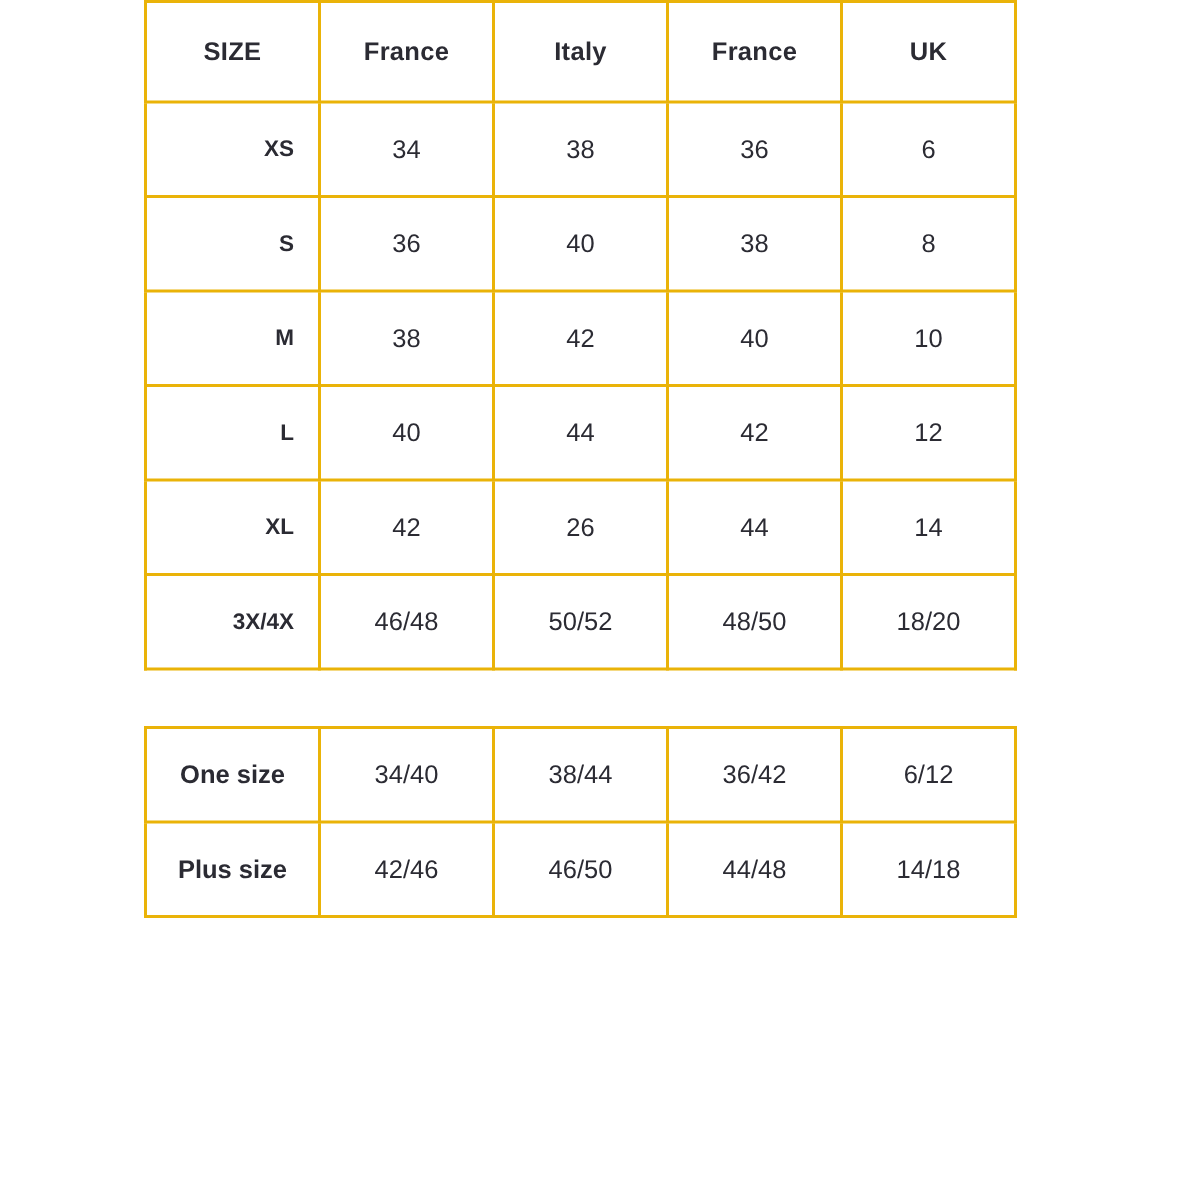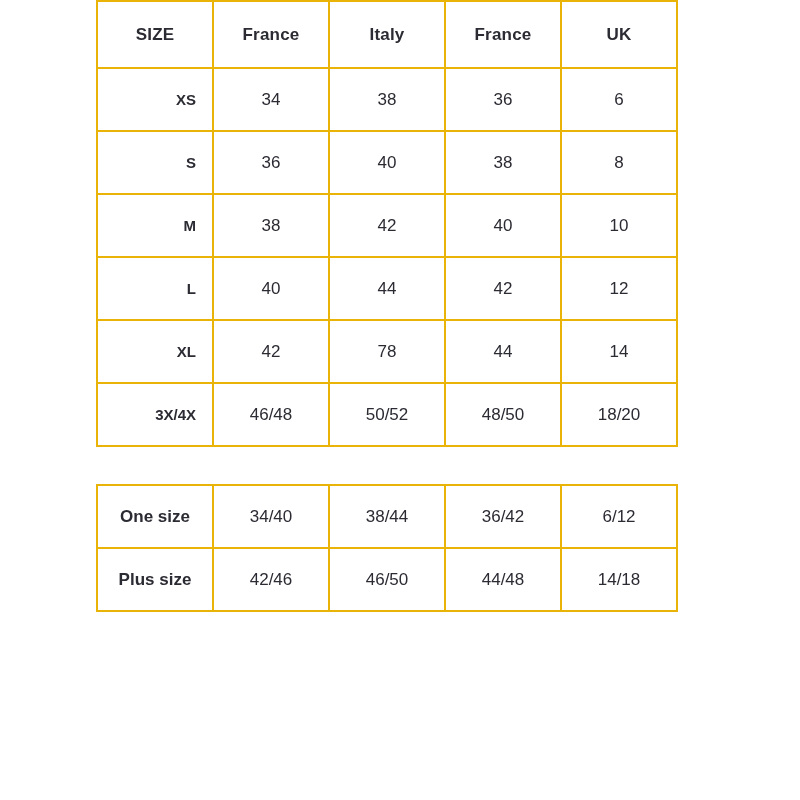--- a/index.html
+++ b/index.html
@@ -113,21 +113,21 @@
       <tr>
         <td class="rowlabel">L</td>
         <td>40</td>
         <td>44</td>
         <td>42</td>
         <td>12</td>
       </tr>
       <tr>
         <td class="rowlabel">XL</td>
         <td>42</td>
-        <td>78</td>
+        <td>26</td>
         <td>44</td>
         <td>14</td>
       </tr>
       <tr>
         <td class="rowlabel">3X/4X</td>
         <td>46/48</td>
         <td>50/52</td>
         <td>48/50</td>
         <td>18/20</td>
       </tr>

